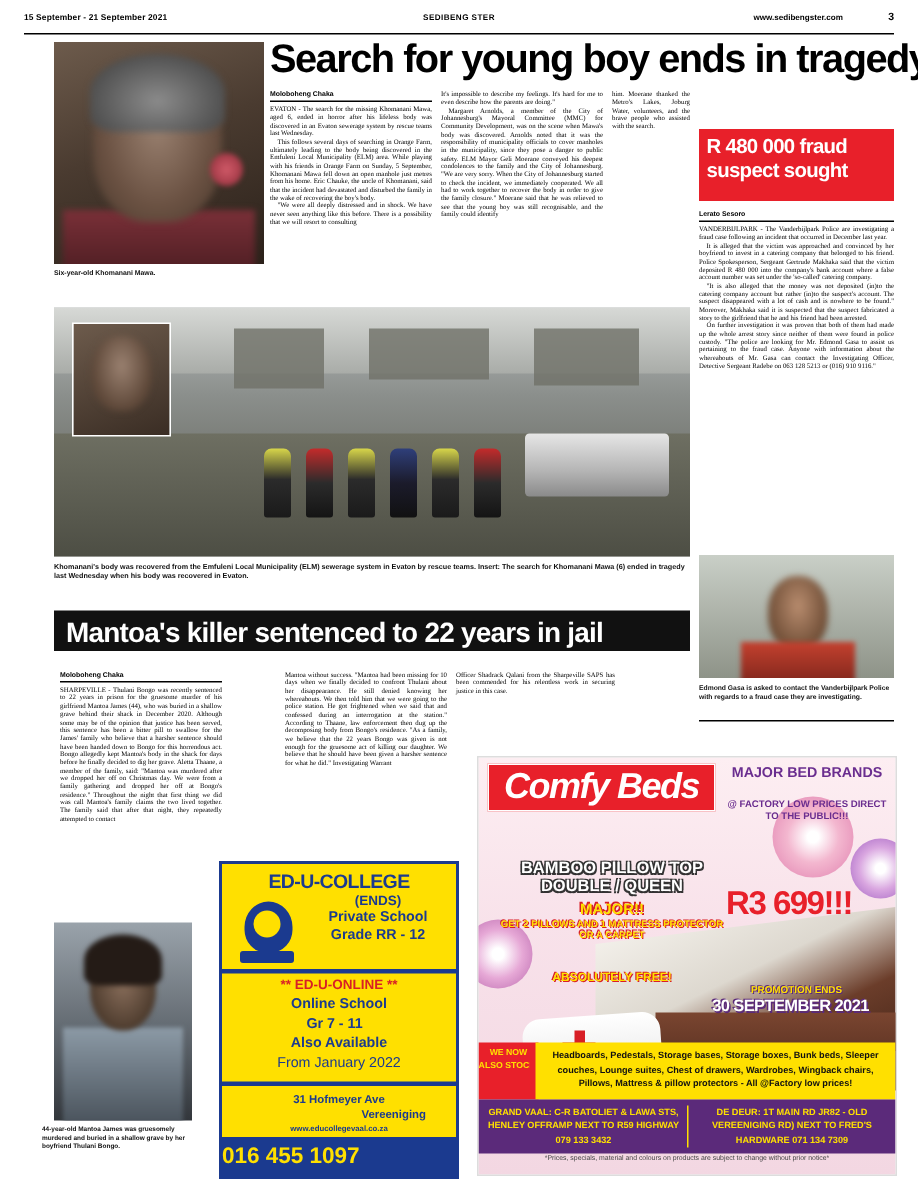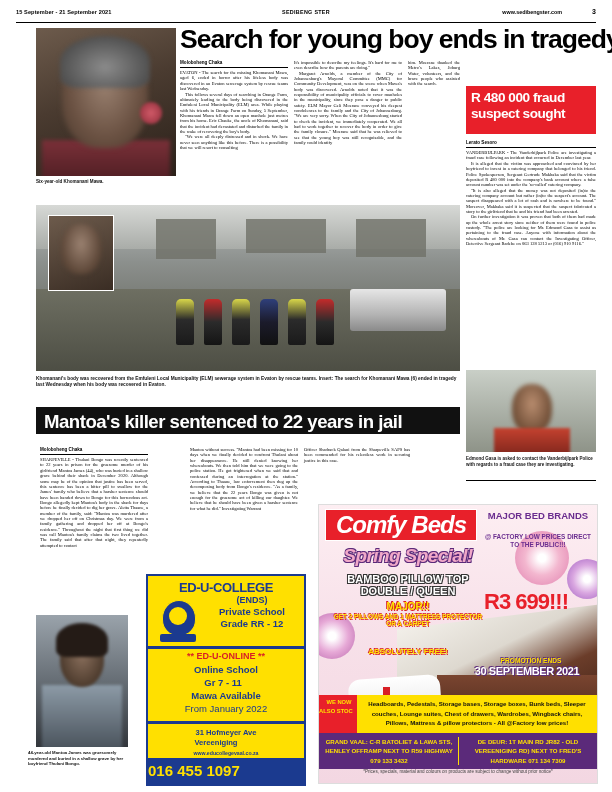--- a/index.html
+++ b/index.html
@@ -125,21 +125,21 @@
      font-family:"Liberation Sans",sans-serif;font-weight:bold;font-size:9.5px;color:#1b3a8f;}
   .edu .o3{position:absolute;left:0;top:101px;width:150px;text-align:center;
      font-family:"Liberation Sans",sans-serif;font-weight:bold;font-size:9.5px;color:#1b3a8f;}
   .edu .o4{position:absolute;left:0;top:114px;width:156px;text-align:center;
      font-family:"Liberation Sans",sans-serif;font-weight:bold;font-size:9.5px;color:#1b3a8f;}
   .edu .o5{position:absolute;left:0;top:127px;width:156px;text-align:center;
      font-family:"Liberation Sans",sans-serif;font-weight:normal;font-size:9.5px;color:#1b3a8f;}
   .edu .bar2{position:absolute;left:0;top:145px;width:156px;height:3px;background:#1b3a8f;}
   .edu .a1{position:absolute;left:0;top:152px;width:156px;text-align:center;
      font-family:"Liberation Sans",sans-serif;font-weight:bold;font-size:7.6px;color:#1b3a8f;}
-  .edu .a2{position:absolute;left:0;top:162px;width:136px;text-align:center;
+  .edu .a2{position:absolute;left:0;top:162px;width:136px;text-align:right;
      font-family:"Liberation Sans",sans-serif;font-weight:bold;font-size:7.6px;color:#1b3a8f;}
   .edu .web{position:absolute;left:0;top:174px;width:156px;text-align:center;
      font-family:"Liberation Sans",sans-serif;font-weight:bold;font-size:5.2px;color:#1b3a8f;}
   .edu .phonebar{position:absolute;left:0;top:182px;width:156px;height:26px;background:#1b3a8f;}
   .edu .phone{position:absolute;left:0;top:0;width:156px;line-height:26px;
      font-family:"Liberation Sans",sans-serif;font-weight:bold;font-size:15px;color:#ffe000;}
 
   
   .comfy{position:absolute;left:318px;top:504px;width:278px;height:278px;overflow:hidden;
      background:linear-gradient(180deg,#fdeef2 0%,#f8e2ea 40%,#f3d7e2 100%);border:1px solid #ddd;}
@@ -313,21 +313,21 @@
       <div class="inner"></div>
       <div class="base"></div>
     </div>
     <div class="t2">(ENDS)</div>
     <div class="t3">Private School</div>
     <div class="t4">Grade RR - 12</div>
     <div class="bar1"></div>
     <div class="o1">** ED-U-ONLINE **</div>
     <div class="o2">Online School</div>
     <div class="o3">Gr 7 - 11</div>
-    <div class="o4">Mawa Available</div>
+    <div class="o4">Also Available</div>
     <div class="o5">From January 2022</div>
     <div class="bar2"></div>
     <div class="a1">31 Hofmeyer Ave</div>
     <div class="a2">Vereeniging</div>
     <div class="web">www.educollegevaal.co.za</div>
     <div class="phonebar">
       <div class="phone">016 455 1097</div>
     </div>
   </div>
 
@@ -342,21 +342,20 @@
     <div class="cross">
       <i class="h"></i>
         <i class="v"></i>
     </div>
 
     <div class="logo">
       <span>Comfy Beds</span>
     </div>
     <div class="majorbed">MAJOR BED BRANDS</div>
     <div class="factory">@ FACTORY LOW PRICES DIRECT TO THE PUBLIC!!!</div>
-    <div class="spring">Spring Special!</div>
     <div class="bamboo">BAMBOO PILLOW TOP</div>
     <div class="bamboo" style="top:80px;">DOUBLE / QUEEN</div>
     <div class="plus">MAJOR!!</div>
     <div class="freetxt">GET 2 PILLOWS AND 1 MATTRESS PROTECTOR OR A CARPET</div>
     <div class="abfree">ABSOLUTELY FREE!</div>
     <div class="price">R3 699!!!</div>
     <div class="promoend">PROMOTION ENDS</div>
     <div class="promodate">30 SEPTEMBER 2021</div>
 
     <div class="stockflag">

